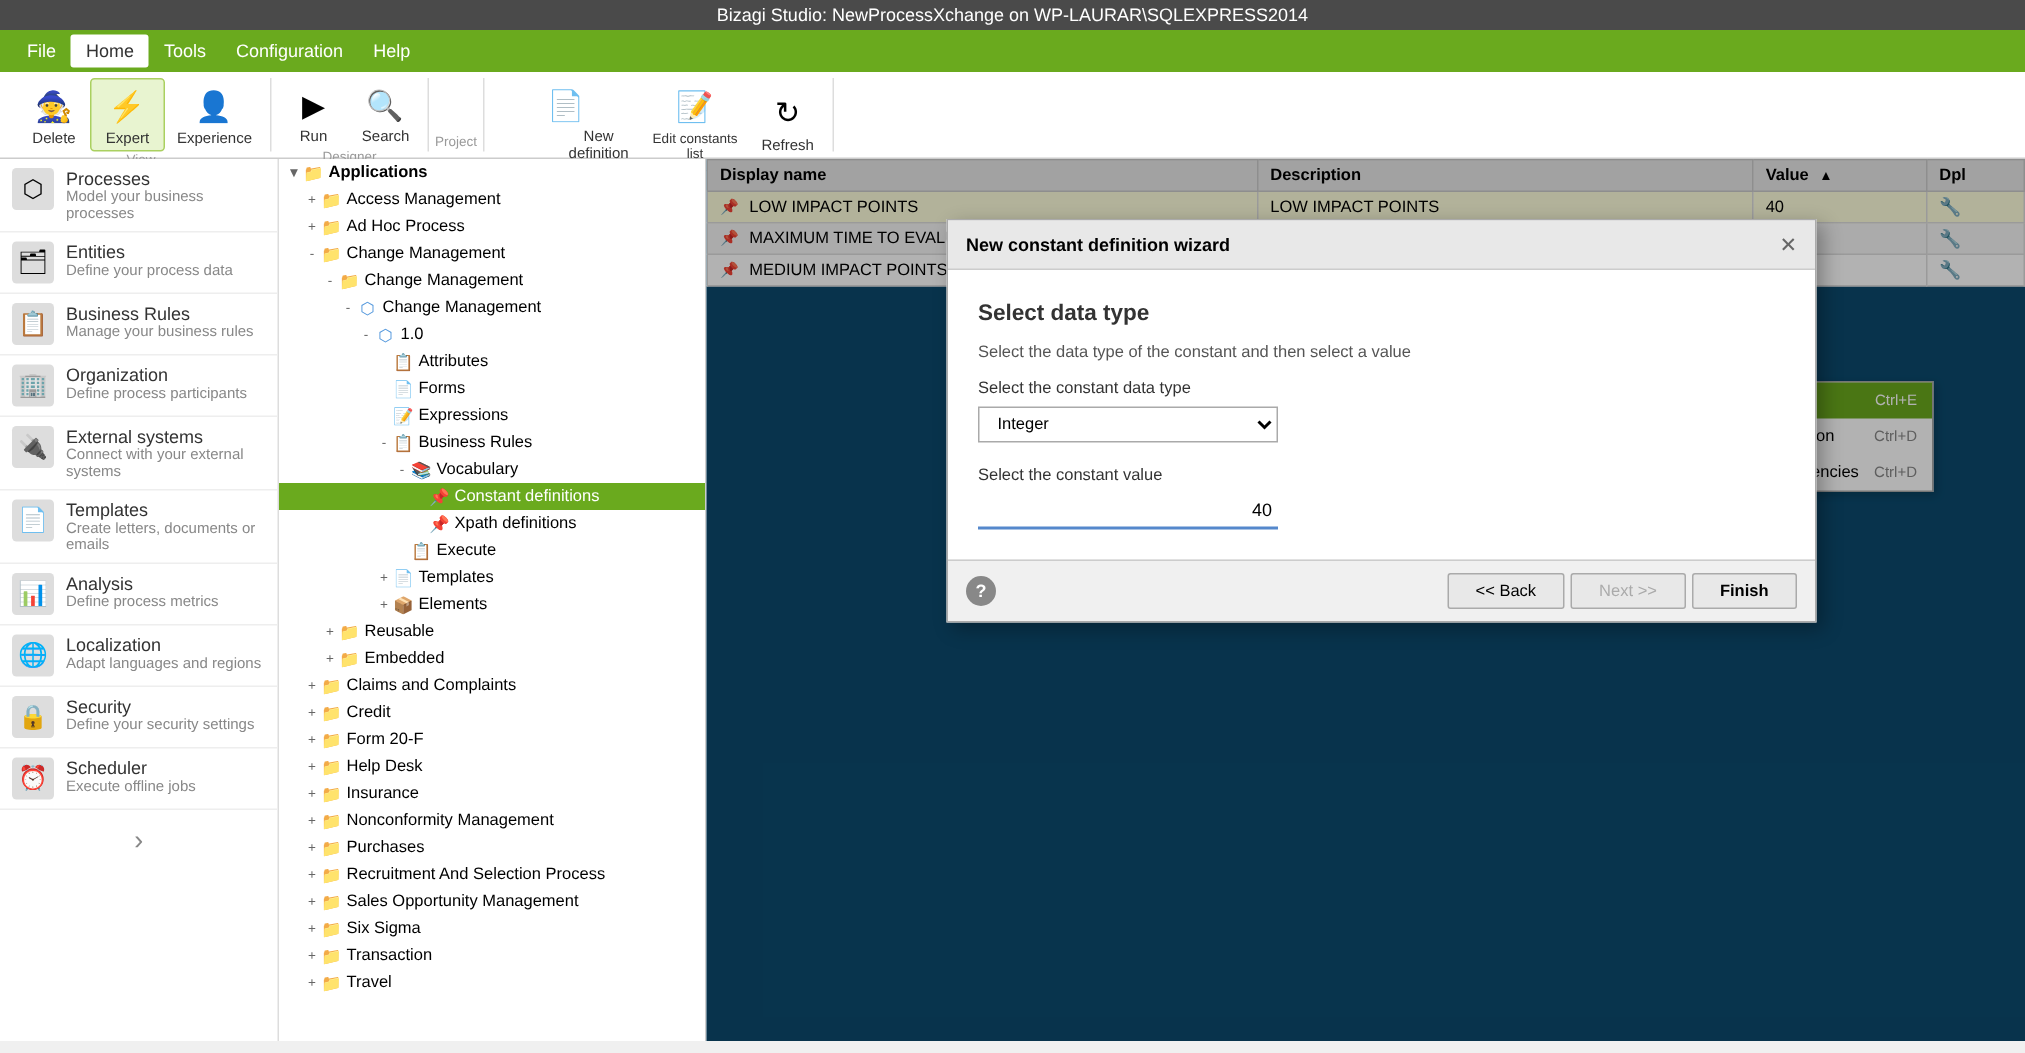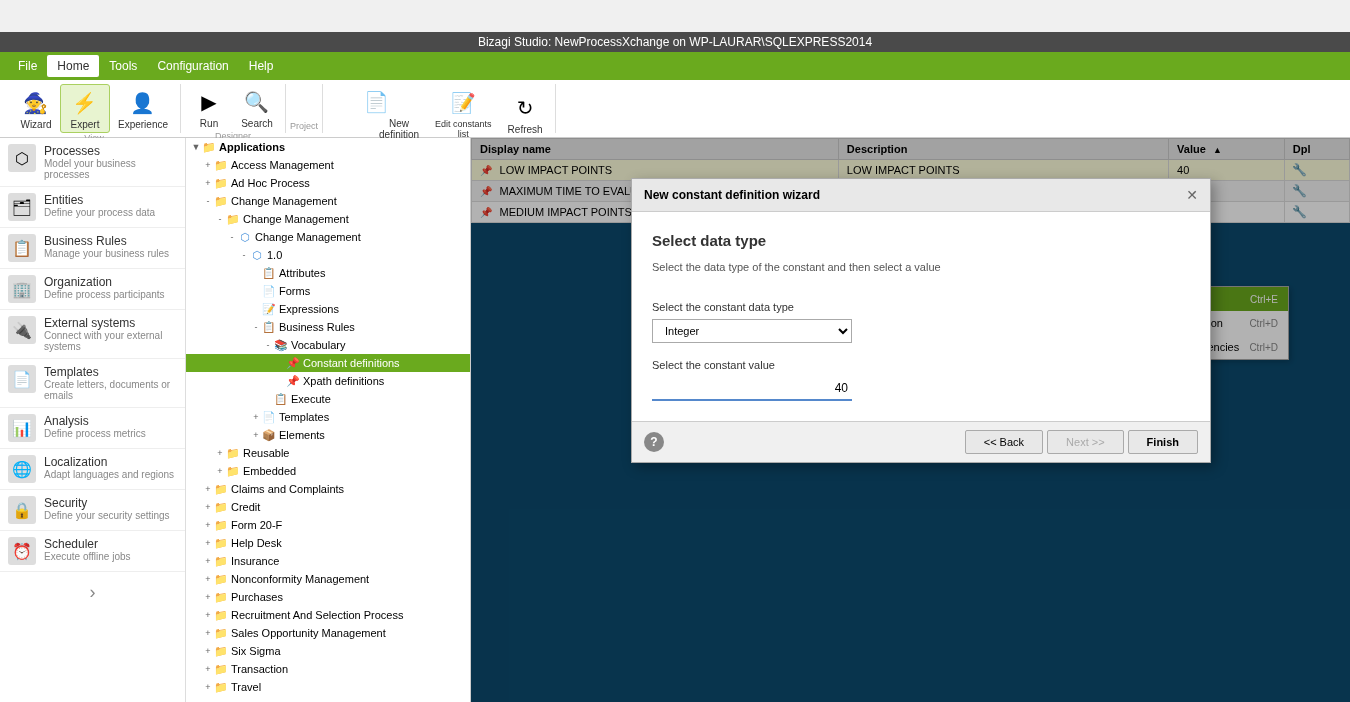--- a/index.html
+++ b/index.html
@@ -5,21 +5,20 @@
     * { margin: 0; padding: 0; box-sizing: border-box; }
     body { font-family: 'Segoe UI', Tahoma, sans-serif; font-size: 12px; background: #f0f0f0; width: 1350px; height: 702px; overflow: hidden; }
 
     
     .title-bar {
       background: #4a4a4a;
       color: #fff;
       text-align: center;
       padding: 3px 0;
       font-size: 12px;
-      margin-top: 32px;
     }
 
     
     .menu-bar {
       background: #6aaa1e;
       display: flex;
       align-items: center;
       padding: 0 8px;
       height: 28px;
     }
@@ -209,21 +208,21 @@
       padding: 8px 12px;
       display: flex;
       justify-content: space-between;
       align-items: center;
       border-bottom: 1px solid #ccc;
     }
     .modal-header .modal-title { font-size: 12px; font-weight: bold; }
     .modal-close { cursor: pointer; font-size: 14px; color: #666; }
     .modal-body { padding: 20px; }
     .modal-section-title { font-size: 15px; font-weight: bold; color: #333; margin-bottom: 12px; }
-    .modal-description { font-size: 11px; color: #555; margin-bottom: 28px; }
+    .modal-description { font-size: 11px; color: #555; margin-bottom: 12px; }
     .form-label { font-size: 11px; color: #333; margin-bottom: 6px; display: block; }
     .form-select {
       width: 200px;
       padding: 4px 8px;
       border: 1px solid #aaa;
       font-size: 11px;
       background: #fff;
       appearance: auto;
     }
     .form-input-value {
@@ -301,21 +300,21 @@
   <span>Configuration</span>
   <span>Help</span>
 </div>
 
 <div class="toolbar" style="height:58px;">
   <div class="toolbar-sections">
     <div class="toolbar-section">
       <div class="toolbar-section-items">
         <div class="toolbar-group">
           <div class="tb-icon">🧙</div>
-          <div class="tb-label">Wizard</div>
+          <div class="tb-label">Delete</div>
         </div>
         <div class="toolbar-group" style="background:#e8f4d0;border:1px solid #aad060;">
           <div class="tb-icon">⚡</div>
           <div class="tb-label">Expert</div>
         </div>
         <div class="toolbar-group">
           <div class="tb-icon">👤</div>
           <div class="tb-label">Experience</div>
         </div>
       </div>

